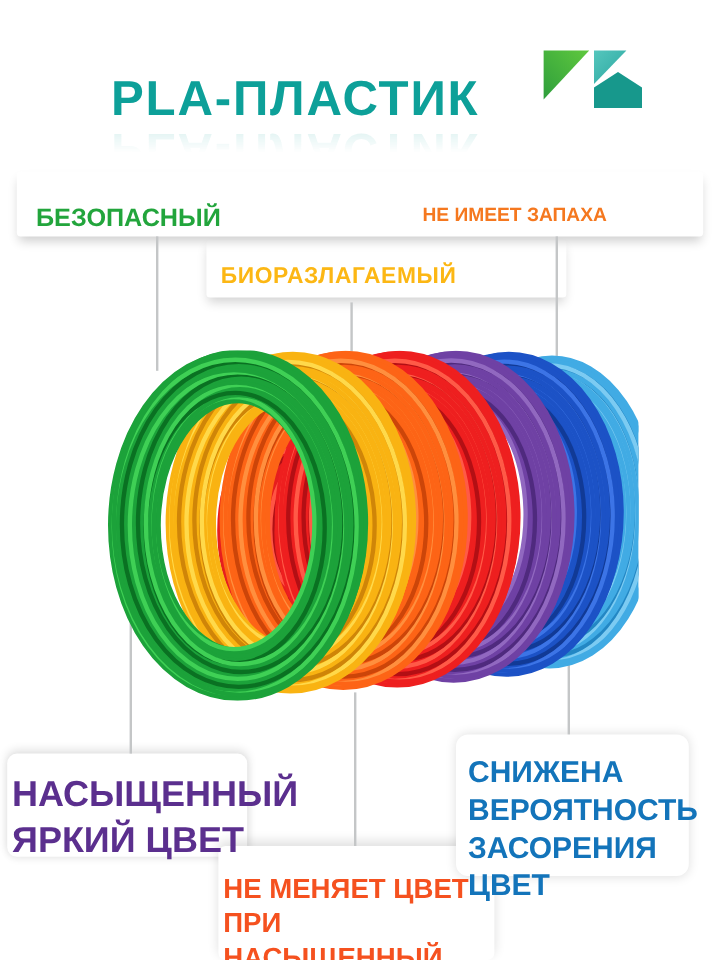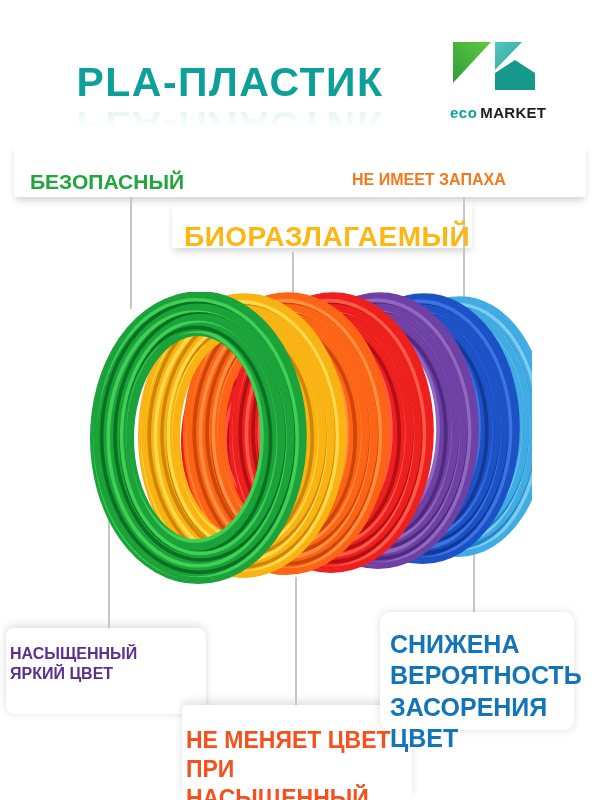--- a/index.html
+++ b/index.html
@@ -1,20 +1,20 @@
 <!DOCTYPE html>
 <html><head>
 <meta charset="utf-8">
 <style>
   html,body{margin:0;padding:0;background:#fff;}
   .page{position:relative;width:600px;height:800px;background:#fff;overflow:hidden;
         font-family:"Liberation Sans","DejaVu Sans",sans-serif;}
 
   
-  .title-wrap{position:absolute;left:0;top:62px;width:460px;text-align:center;z-index:4;}
+  .title-wrap{position:absolute;left:0;top:62px;width:460px;text-align:center;z-index:4;padding-left:16px;}
   .page-title{margin:0;font-size:41px;font-weight:900;letter-spacing:1.5px;
               color:#0da099;line-height:1.0;white-space:nowrap;}
   .title-reflection{display:block;transform:scaleY(-1);opacity:.16;margin-top:2px;
               font-size:41px;font-weight:900;letter-spacing:1.5px;color:#0da099;line-height:1.0;
               white-space:nowrap;
               -webkit-mask:linear-gradient(to top,rgba(0,0,0,.9),transparent 55%);
               mask:linear-gradient(to top,rgba(0,0,0,.9),transparent 55%);}
   .logo{position:absolute;left:450px;top:40px;width:140px;z-index:4;}
   .logo svg{display:block;}
   .brand-line{margin-top:4px;font-size:15px;font-weight:800;white-space:nowrap;}
@@ -40,22 +40,22 @@
   .vline-tc{left:292px;top:252px;height:41px;}
   .vline-tr{left:463px;top:197px;height:112px;}
   .vline-bl{left:108px;top:516px;height:112px;}
   .vline-bc{left:295px;top:577px;height:128px;}
   .vline-br{left:473px;top:520px;height:92px;}
 
   
   .feature{position:absolute;z-index:4;font-weight:800;line-height:1.25;}
   .f-safe{left:30px;top:169px;width:215px;font-size:21px;}
   .f-odor{left:352px;top:170px;width:220px;font-size:16px;}
-  .f-bio{left:184px;top:219px;width:228px;font-size:28px;letter-spacing:.5px;}
-  .f-color{left:10px;top:644px;width:200px;font-size:16px;}
+  .f-bio{left:184px;top:219px;width:228px;font-size:19px;letter-spacing:.5px;}
+  .f-color{left:10px;top:644px;width:200px;font-size:30px;}
   .f-heat{left:186px;top:726px;width:222px;font-size:23px;}
   .f-nozzle{left:390px;top:629px;width:196px;font-size:25px;}
   .feature .line{display:block;}
 
   
   .coils{position:absolute;left:86px;top:292px;width:446px;height:292px;z-index:3;}
 </style>
 </head>
 <body>
 
@@ -81,23 +81,20 @@
         </linearGradient>
         <linearGradient id="gCyan" x1="0" y1="0" x2="1" y2="1">
           <stop offset="0" stop-color="#55c6bd"></stop>
             <stop offset="1" stop-color="#2aa6a0"></stop>
         </linearGradient>
       </defs>
       <polygon points="3,2 41,2 3,43" fill="url(#gGreen)"></polygon>
       <polygon points="45,2 72,2 45,30" fill="url(#gCyan)"></polygon>
       <polygon points="45,50 45,33 65,20 85,33 85,50" fill="#17988c"></polygon>
     </svg>
-    <div class="brand-line">
-      <span class="brand-prefix">eco</span><span class="brand-suffix">MARKET</span>
-    </div>
   </div>
 
   <div class="vline vline-tl"></div>
   <div class="vline vline-tc"></div>
   <div class="vline vline-tr"></div>
   <div class="vline vline-bl"></div>
   <div class="vline vline-bc"></div>
   <div class="vline vline-br"></div>
 
   <div class="feature f-safe" style="color: rgb(34, 165, 60);">БЕЗОПАСНЫЙ</div>

